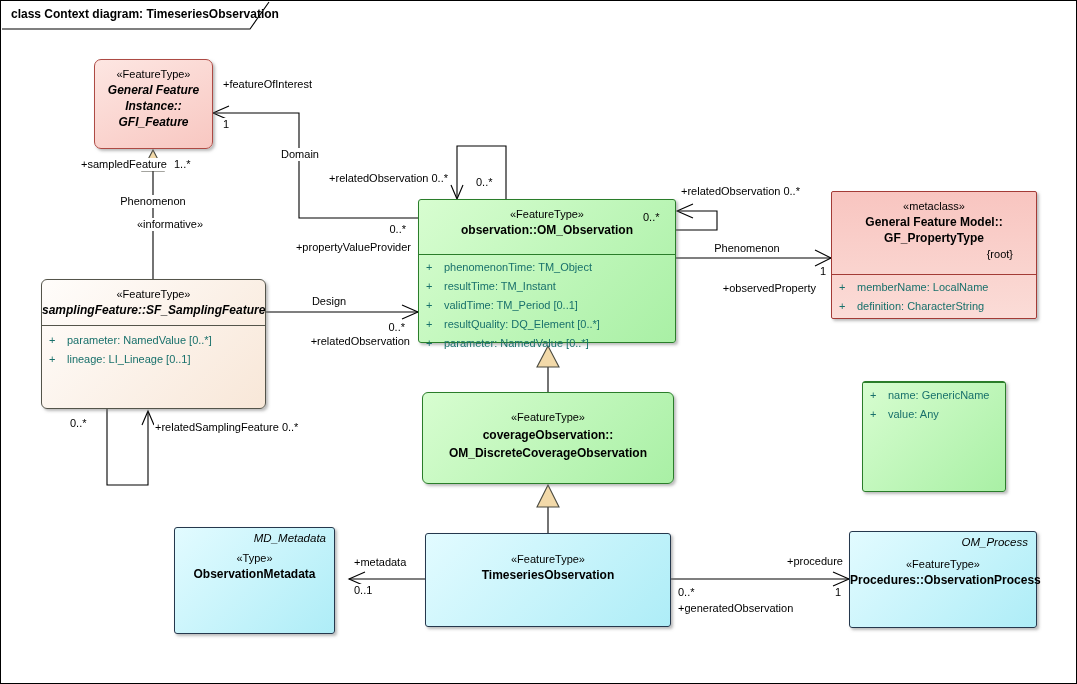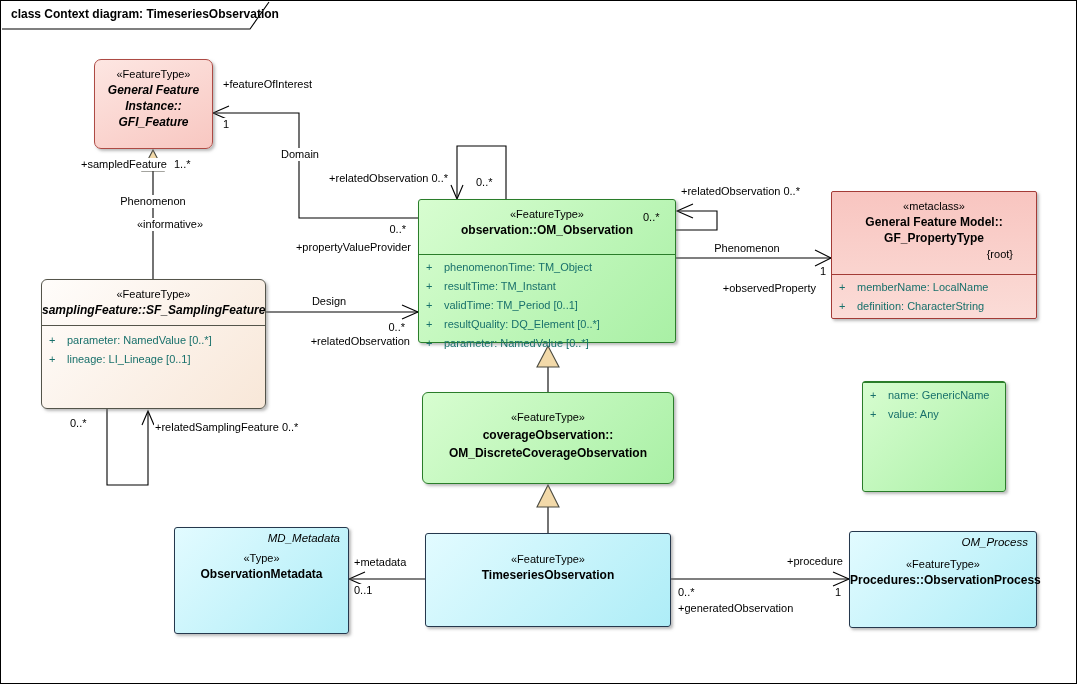--- a/index.html
+++ b/index.html
@@ -155,21 +155,21 @@
     </div>
   </div>
 
   <div class="cls green" style="left:861px;top:380px;width:144px;height:111px;">
     <div class="attrs">
       <div class="attr"><span class="vis">+</span><span>name: GenericName</span></div>
       <div class="attr"><span class="vis">+</span><span>value: Any</span></div>
     </div>
   </div>
 
-  <div class="cls cyan" style="left:173px;top:526px;width:175px;height:107px;">
+  <div class="cls cyan" style="left:173px;top:526px;width:161px;height:107px;">
     <div class="classifier">MD_Metadata</div>
     <div class="hdr" style="padding-top:6px;">
       <div class="stereo">«Type»</div>
       <div class="cname">ObservationMetadata</div>
     </div>
   </div>
 
   <div class="cls cyan" style="left:424px;top:532px;width:246px;height:94px;">
     <div class="hdr" style="padding-top:17px;">
       <div class="stereo">«FeatureType»</div>

